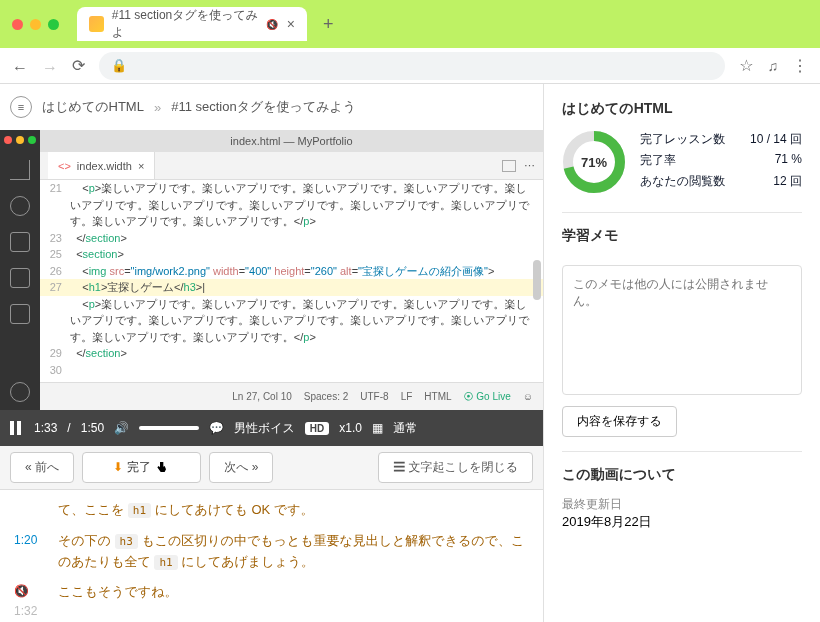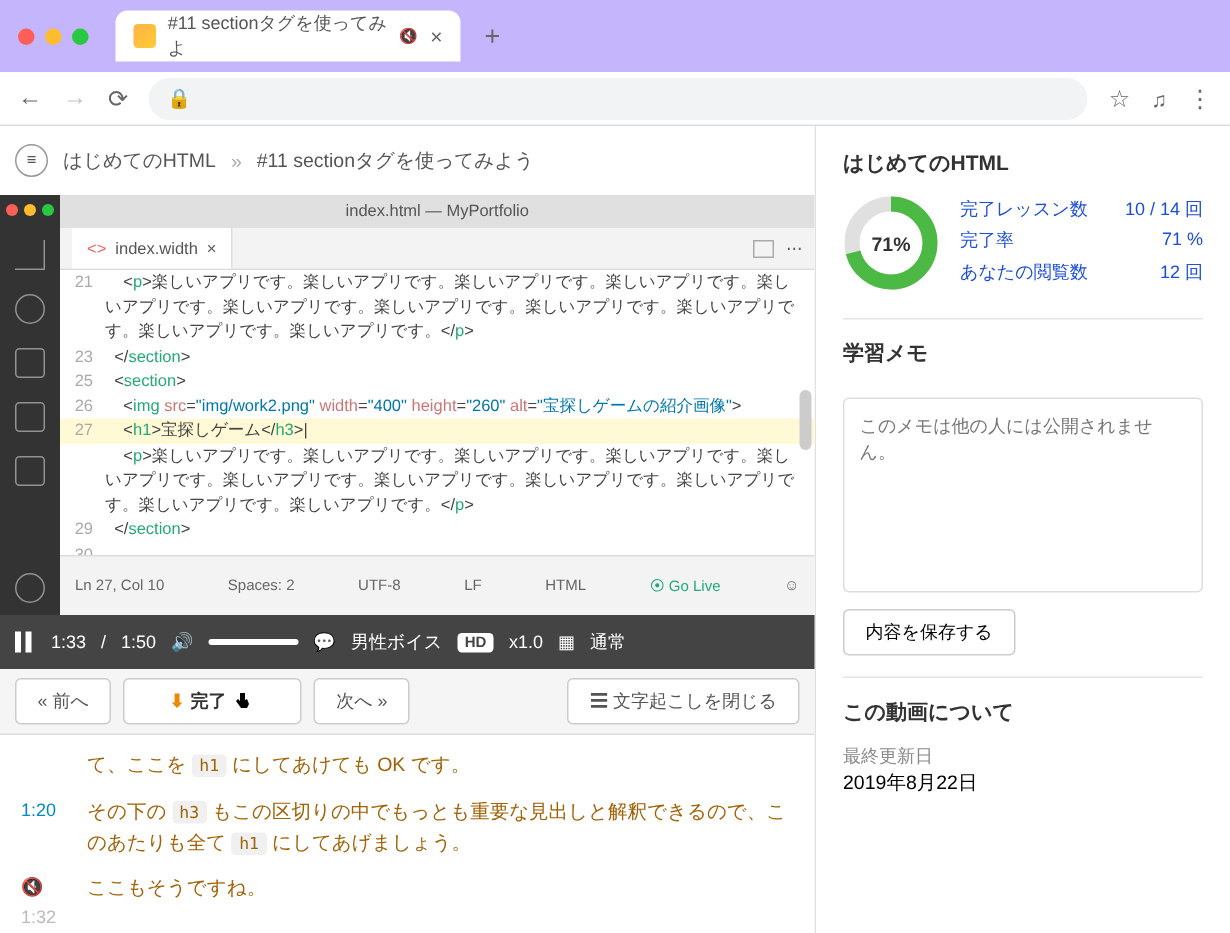--- a/index.html
+++ b/index.html
@@ -1,17 +1,17 @@
 <!DOCTYPE html>
 <html><head>
 <meta charset="utf-8">
 <style>
 *{margin:0;padding:0;box-sizing:border-box;font-family:-apple-system,"Hiragino Sans","Hiragino Kaku Gothic ProN",sans-serif}
 body{background:#fff;width:820px;height:622px;overflow:hidden;font-size:13px;color:#333}
-.browser-top{height:48px;background:#c4b5fd;display:flex;align-items:center;padding:11px 12px;gap:8px}
+.browser-top{height:48px;background:#bef264;display:flex;align-items:center;padding:11px 12px;gap:8px}
 .traffic{display:flex;gap:7px}
 .dot{width:11px;height:11px;border-radius:50%}
 .dr{background:#ff5f57}.dy{background:#ffbd2e}.dg{background:#28c940}
 .tab{background:#fff;border-radius:8px 8px 0 0;height:34px;display:flex;align-items:center;padding:0 12px;gap:8px;margin-left:10px;font-size:12px;color:#555;max-width:230px}
 .tab-icon{width:16px;height:16px;background:linear-gradient(135deg,#ffb347,#ffcc33);border-radius:3px}
 .tab-close{color:#666;font-size:14px}
 .new-tab{color:#666;font-size:18px;margin-left:8px}
 .toolbar{height:36px;background:#fff;border-bottom:1px solid #ddd;display:flex;align-items:center;padding:0 12px;gap:14px}
 .nav-ico{color:#666;font-size:16px}
 .url-bar{flex:1;height:28px;background:#f1f3f4;border-radius:14px;display:flex;align-items:center;padding:0 12px;color:#666}
@@ -28,42 +28,42 @@
 .editor-body{flex:1;display:flex;flex-direction:column;background:#fff}
 .win-header{height:22px;background:#e0e0e0;display:flex;align-items:center;padding:0 8px;position:relative}
 .win-title{position:absolute;left:0;right:0;text-align:center;font-size:11px;color:#555}
 .tab-row{height:28px;background:#f3f3f3;display:flex;align-items:center;padding:0 8px;font-size:11px;color:#555;border-bottom:1px solid #ddd}
 .file-tab{background:#fff;padding:4px 10px;height:100%;display:flex;align-items:center;gap:6px;border-right:1px solid #ddd}
 .code-area{flex:1;overflow:hidden;font-family:Menlo,monospace;font-size:11px;line-height:1.5;position:relative}
 .code-line{display:flex}
 .gutter{width:30px;text-align:right;padding-right:8px;color:#aaa;flex-shrink:0;user-select:none}
 .code-txt{flex:1;padding-right:10px;color:#444;white-space:pre-wrap;word-break:break-all}
 .tag{color:#2a7}.attr{color:#c77}.str{color:#07a}.cursor-line{background:#fff9d6}
-.status-bar{height:40px;background:#f3f3f3;border-top:1px solid #ddd;display:flex;align-items:center;justify-content:space-between;padding:0 10px;font-size:10px;color:#666;gap:12px}
+.status-bar{height:28px;background:#f3f3f3;border-top:1px solid #ddd;display:flex;align-items:center;justify-content:flex-end;padding:0 10px;font-size:10px;color:#666;gap:12px}
 .go-live{color:#2a7}
 .video-bar{height:36px;background:#444;display:flex;align-items:center;padding:0 10px;gap:10px;color:#fff;font-size:12px}
 .pause{width:14px;height:14px;display:flex;gap:3px}.pause span{width:4px;background:#fff}
 .vol-slide{width:60px;height:4px;background:#fff;border-radius:2px}
 .hd-badge{background:#fff;color:#444;padding:1px 5px;border-radius:3px;font-size:10px;font-weight:700}
 .control-row{height:44px;background:#f5f5f5;display:flex;align-items:center;padding:0 10px;gap:8px;border-bottom:1px solid #ddd}
 .btn{background:#fff;border:1px solid #ccc;border-radius:4px;padding:6px 14px;font-size:12px;color:#555}
-.btn-done{flex:1;font-weight:700;color:#333}
+.btn-done{flex:1;font-weight:400;color:#333}
 .btn-done .dl{color:#e80;margin-right:4px}
 .transcript{flex:1;padding:10px 14px;background:#fff;overflow:hidden}
 .tr-line{display:flex;gap:10px;margin-bottom:10px;font-size:13px;line-height:1.6}
 .tr-time{color:#08c;flex-shrink:0;font-size:12px;width:34px}
 .tr-text{color:#a16207}
 .tr-text code{background:#f0f0f0;padding:1px 5px;border-radius:3px;font-family:Menlo,monospace;font-size:11px}
 .side h3{font-size:14px;font-weight:700;margin-bottom:12px;color:#333}
 .prog-box{display:flex;gap:14px;align-items:center;margin-bottom:18px}
 .ring{width:64px;height:64px;position:relative}
 .ring svg{transform:rotate(-90deg)}
 .ring-text{position:absolute;inset:0;display:flex;align-items:center;justify-content:center;font-weight:700;font-size:13px}
 .stats{flex:1;font-size:12px}
-.stat-row{display:flex;justify-content:space-between;margin-bottom:4px;color:#1d4ed8}
+.stat-row{display:flex;justify-content:space-between;margin-bottom:4px;color:#0f172a}
 .sec-divider{border:none;border-top:1px solid #e5e5e5;margin:14px 0}
 .memo{width:100%;height:130px;border:1px solid #ddd;border-radius:4px;padding:10px;font-size:12px;color:#999;margin-top:8px;resize:none}
 .save-btn{margin-top:8px;background:#fff;border:1px solid #ccc;border-radius:4px;padding:6px 14px;font-size:12px}
 .meta{font-size:12px;color:#888;margin-top:8px}
 .scrollbar{position:absolute;right:2px;top:80px;width:8px;height:40px;background:#ccc;border-radius:4px}
 .cursor-ptr{width:16px;height:16px;display:inline-block;vertical-align:middle}
 </style>
 </head>
 <body>
 

